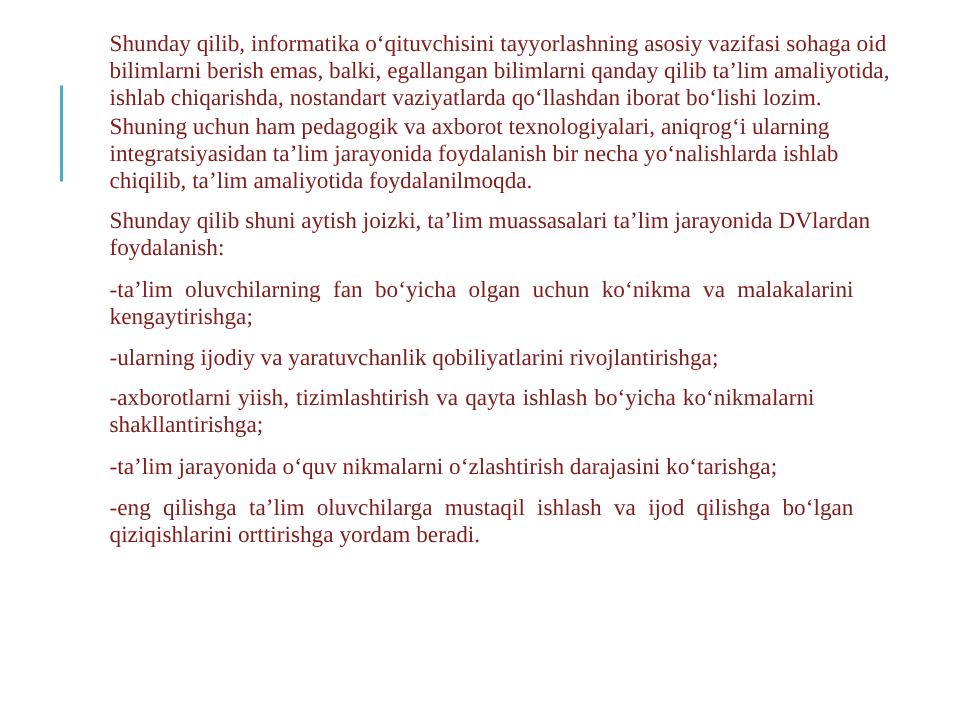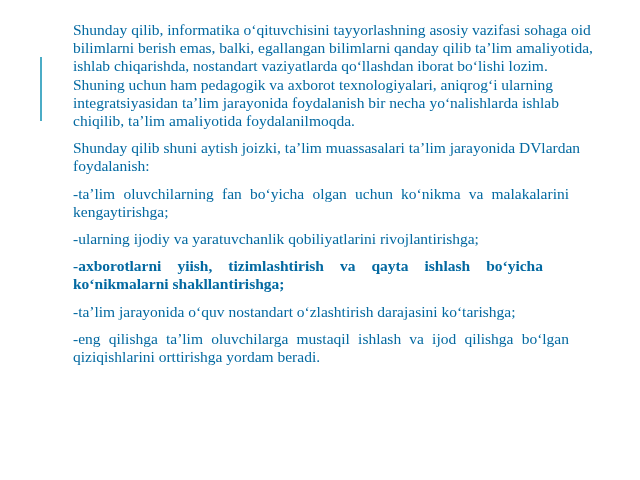--- a/index.html
+++ b/index.html
@@ -1,30 +1,30 @@
 <!DOCTYPE html>
 <html><head>
 <meta charset="utf-8">
 <style>
   html, body { margin:0; padding:0; }
   body { width:640px; height:480px; background:#ffffff; position:relative; overflow:hidden; }
   .accent { position:absolute; left:40px; top:57px; width:2px; height:64px; background:#4bacc6; }
   .content { position:absolute; left:73px; top:21px; width:520px;
-    font-family:"Liberation Serif", serif; font-size:15.5px; line-height:18.2px; color:#0369a1; }
+    font-family:"Liberation Serif", serif; font-size:15.5px; line-height:18.2px; color:#7f1d1d; }
   .content p { margin:0 0 9px 0; }
   .justify-last { text-align:justify; text-align-last:left; }
   .w495 { width:496px; }
-  .w478 { width:470px;font-weight:bold; }
+  .w478 { width:470px; }
 </style>
 </head>
 <body>
 
 <div class="accent"></div>
 
 <div class="content">
   <p>Shunday qilib, informatika o‘qituvchisini tayyorlashning asosiy vazifasi sohaga oid bilimlarni berish emas, balki, egallangan bilimlarni qanday qilib ta’lim amaliyotida, ishlab chiqarishda, nostandart vaziyatlarda  qo‘llashdan iborat bo‘lishi lozim. Shuning uchun ham pedagogik va axborot texnologiyalari, aniqrog‘i ularning integratsiyasidan ta’lim jarayonida foydalanish bir necha yo‘nalishlarda ishlab chiqilib, ta’lim amaliyotida foydalanilmoqda.</p>
   <p>Shunday qilib shuni aytish joizki, ta’lim muassasalari ta’lim jarayonida DVlardan foydalanish:</p>
   <p class="justify-last w495">-ta’lim oluvchilarning fan bo‘yicha olgan uchun ko‘nikma va malakalarini kengaytirishga;</p>
   <p>-ularning ijodiy va yaratuvchanlik qobiliyatlarini rivojlantirishga;</p>
   <p class="justify-last w478">-axborotlarni yiish, tizimlashtirish va qayta ishlash bo‘yicha ko‘nikmalarni shakllantirishga;</p>
-  <p>-ta’lim jarayonida o‘quv nostandart o‘zlashtirish darajasini ko‘tarishga;</p>
+  <p>-ta’lim jarayonida o‘quv nikmalarni o‘zlashtirish darajasini ko‘tarishga;</p>
   <p class="justify-last w495">-eng qilishga ta’lim oluvchilarga mustaqil ishlash va ijod qilishga bo‘lgan qiziqishlarini orttirishga yordam beradi.</p>
 </div>
 
 </body></html>

